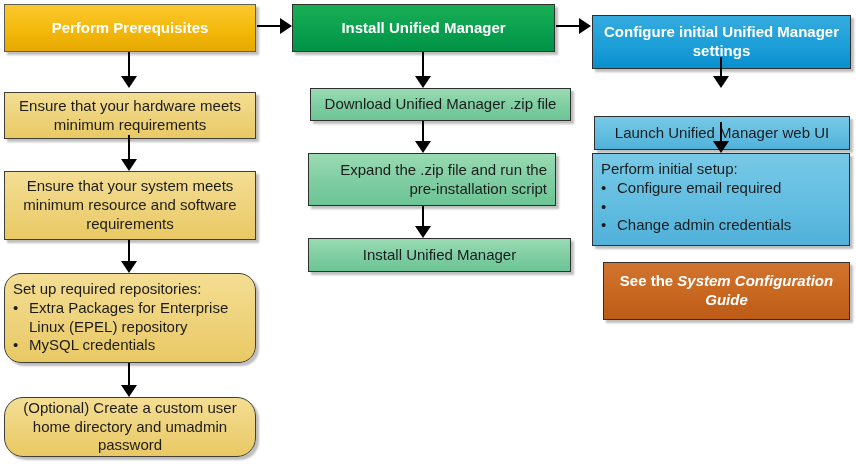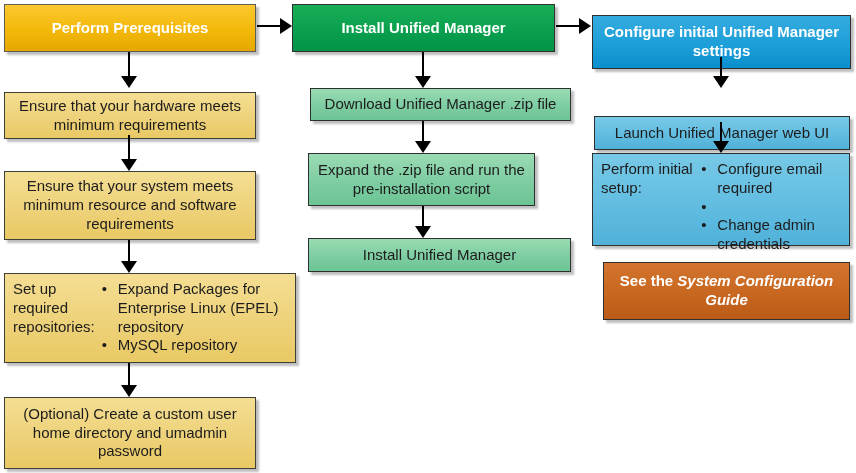--- a/index.html
+++ b/index.html
@@ -17,21 +17,21 @@
   .header { font-weight:bold; color:#ffffff; font-size:15px; }
   .gold-h   { background:linear-gradient(180deg,#fcc82f 0%,#f3b80a 55%,#e6a800 100%); border-color:#5f5e54; }
   .gold-l   { background:linear-gradient(180deg,#f4de93 0%,#eed27a 55%,#e9c964 100%); border-color:#3f3f37; }
   .green-h  { background:linear-gradient(180deg,#19ae55 0%,#0aa04e 55%,#009247 100%); border-color:#2f2f2f; }
   .green-l  { background:linear-gradient(180deg,#9adbb3 0%,#7ecda2 55%,#6cc494 100%); border-color:#2f2f2f;margin-left:16px; }
   .blue-h   { background:linear-gradient(180deg,#35abdf 0%,#1d9fd8 55%,#0a8fce 100%); border-color:#2f2f2f; }
   .blue-l   { background:linear-gradient(180deg,#77c9e6 0%,#62bde1 55%,#51b1d9 100%); border-color:#2f2f2f; }
   .orange-n { background:linear-gradient(180deg,#d2742f 0%,#c8671f 55%,#bc5b17 100%); border-color:#2f2f2f;
               color:#ffffff; font-weight:bold; }
   .listbox { justify-content:flex-start; align-items:flex-start; text-align:left;
-             flex-direction:row; padding:6px 8px; }
+             flex-direction:column; padding:6px 8px; }
   .listbox .bullets { display:flex; flex-direction:column; }
   .bullet-row { display:flex; }
   .bullet-row .marker { width:16px; flex:0 0 16px; }
   
   .arrow-v { position:absolute; display:flex; flex-direction:column; align-items:center; width:16px; }
   .arrow-v .shaft { width:2px; flex:1 1 auto; background:#000; }
   .arrow-v .head  { width:0; height:0; border-left:8px solid transparent;
                     border-right:8px solid transparent; border-top:12px solid #000; }
   .arrow-h { position:absolute; display:flex; flex-direction:row; align-items:center; height:16px; }
   .arrow-h .shaft { height:2px; flex:1 1 auto; background:#000; }
@@ -58,61 +58,61 @@
       <div class="head"></div>
   </div>
 
   <div class="box gold-l" style="left:4px; top:171px; width:252px; height:69px;text-align:center;">Ensure that your system meets minimum resource and software requirements</div>
 
   <div class="arrow-v" style="left:121px; top:240px; height:33px;">
     <div class="shaft"></div>
       <div class="head"></div>
   </div>
 
-  <div class="box gold-l listbox" style="left:4px; top:273px; width:292px; height:90px;">
+  <div class="box gold-l listbox" style="left:4px; top:273px; width:252px; height:90px;border-radius:17px;">
     <div>Set up required repositories:</div>
     <div class="bullets">
       <div class="bullet-row">
         <span class="marker">•</span>
-        <span>Expand Packages for Enterprise Linux (EPEL) repository</span>
+        <span>Extra Packages for Enterprise Linux (EPEL) repository</span>
       </div>
       <div class="bullet-row">
         <span class="marker">•</span>
-        <span>MySQL repository</span>
+        <span>MySQL credentials</span>
       </div>
     </div>
   </div>
 
   <div class="arrow-v" style="left:121px; top:363px; height:34px;">
     <div class="shaft"></div>
       <div class="head"></div>
   </div>
 
-  <div class="box gold-l" style="left:4px; top:397px; width:252px; height:72px;">(Optional) Create a custom user home directory and umadmin password</div>
+  <div class="box gold-l" style="left:4px; top:397px; width:252px; height:60px;border-radius:19px;">(Optional) Create a custom user home directory and umadmin password</div>
 
   <div class="arrow-h" style="left:257px; top:18px; width:35px;">
     <div class="shaft"></div>
       <div class="head"></div>
   </div>
 
   <div class="box green-h header" style="left:292px; top:4px; width:263px; height:48px;">Install Unified Manager</div>
 
   <div class="arrow-v" style="left:415px; top:52px; height:36px;">
     <div class="shaft"></div>
       <div class="head"></div>
   </div>
 
   <div class="box green-l" style="left:294px; top:88px; width:261px; height:33px;">Download Unified Manager .zip file</div>
 
   <div class="arrow-v" style="left:415px; top:121px; height:32px;">
     <div class="shaft"></div>
       <div class="head"></div>
   </div>
 
-  <div class="box green-l" style="left:292px; top:153px; width:227px; height:53px;">Expand the .zip file and run the pre-installation script</div>
+  <div class="box green-l" style="left:292px; top:153px; width:248px; height:53px;text-align:right;">Expand the .zip file and run the pre-installation script</div>
 
   <div class="arrow-v" style="left:415px; top:206px; height:32px;">
     <div class="shaft"></div>
       <div class="head"></div>
   </div>
 
   <div class="box green-l" style="left:292px; top:238px; width:263px; height:34px;">Install Unified Manager</div>
 
   <div class="arrow-h" style="left:556px; top:18px; width:35px;">
     <div class="shaft"></div>

